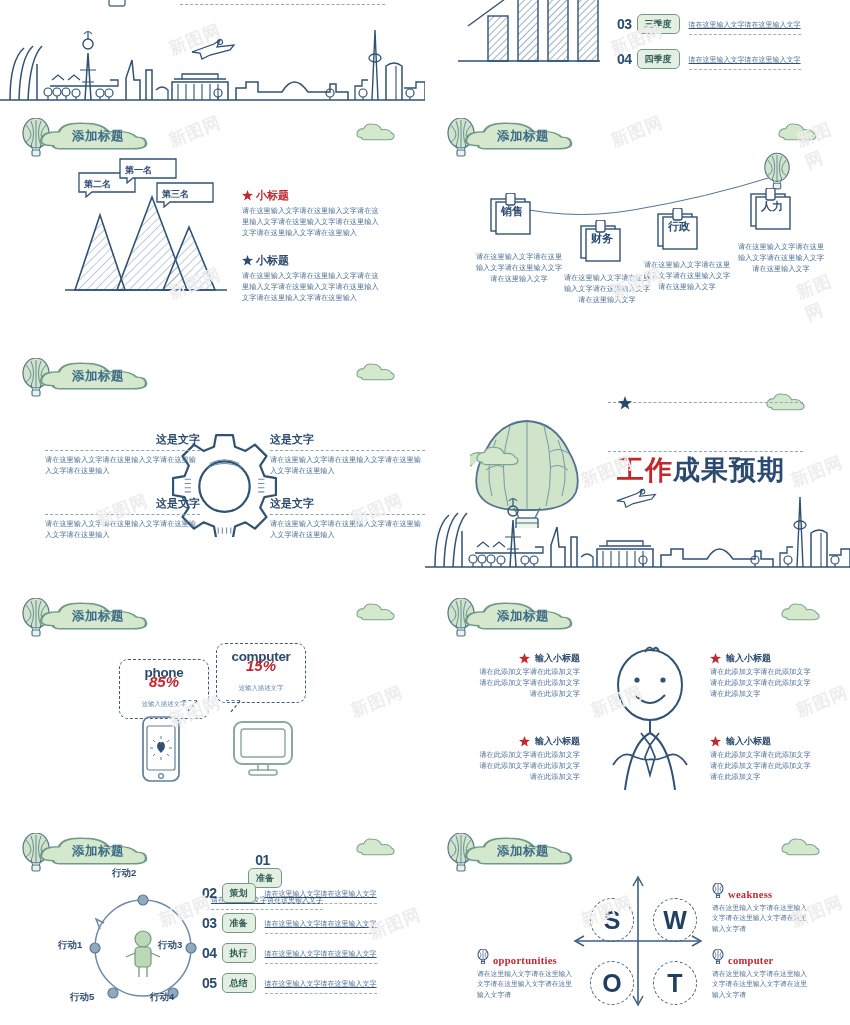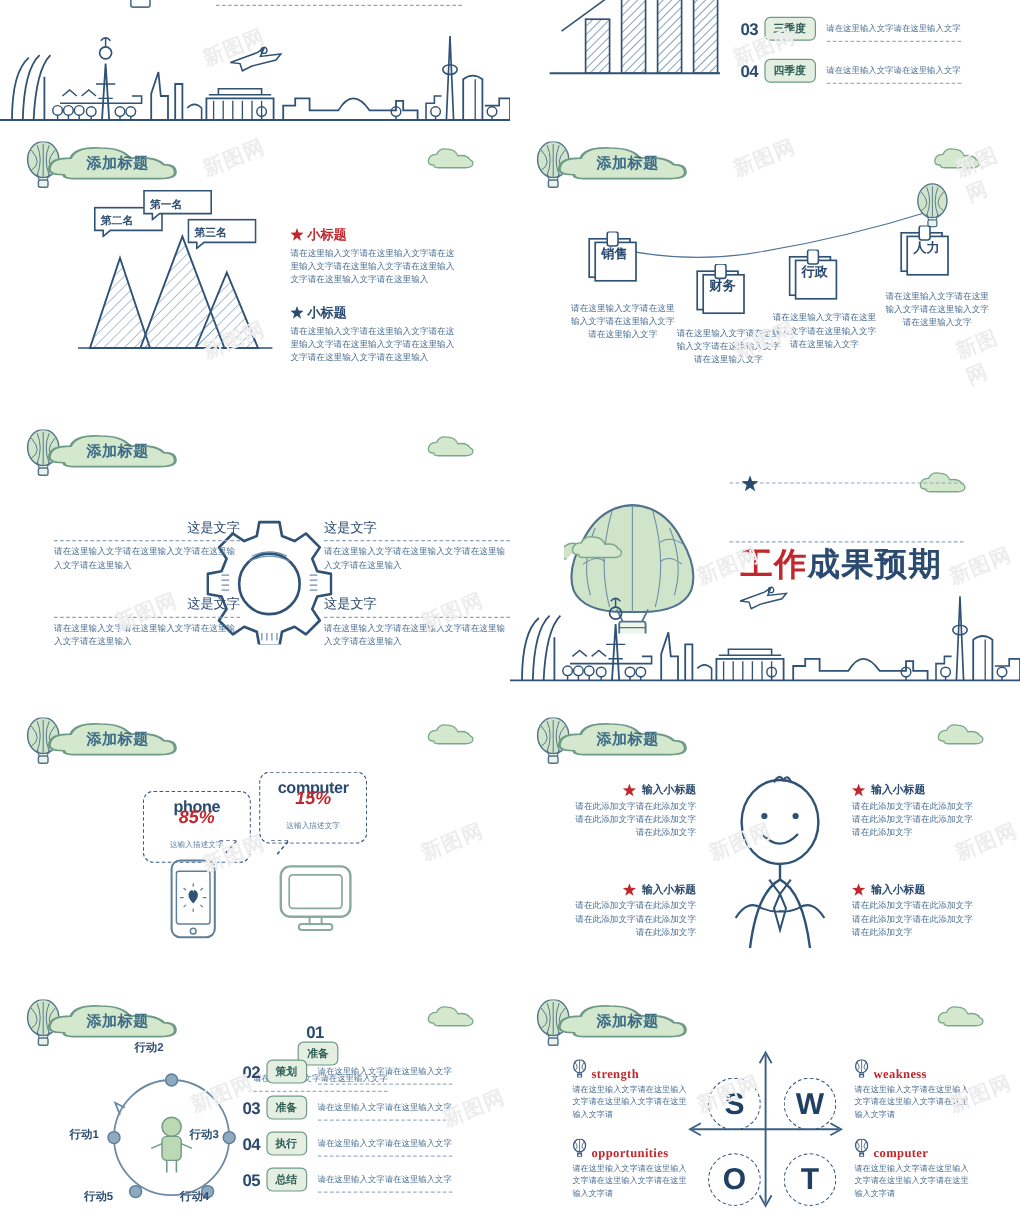--- a/index.html
+++ b/index.html
@@ -31,27 +31,27 @@
   .star{display:inline-block;width:11px;height:11px;vertical-align:-1px;}
 
   
   .numrow{display:flex;align-items:center;}
   .numrow .num{font-size:14px;font-weight:bold;color:#2b4a6f;letter-spacing:-0.5px;}
   .chip{
     display:inline-block;border:1.3px solid #6f9a86;border-radius:5px;
     background:#e4efe2;color:#2e5d55;font-size:9px;font-weight:bold;
     padding:2.5px 7px;margin-left:5px;white-space:nowrap;
   }
-  .numrow .rtext{margin-left:9px;}
+  .numrow .rtext{margin-left:9px;text-decoration:underline;}
   .numrow .rtext .t{font-size:7px;color:#4a6e92;font-family:"Liberation Serif",serif;white-space:nowrap;}
   .numrow .rtext .u{margin-top:3px;border-top:1.3px dashed #9ab0c4;}
 
   
   .gblk{position:absolute;width:155px;}
-  .gblk .gh{font-size:11px;font-weight:normal;color:#2b4a6f;}
+  .gblk .gh{font-size:11px;font-weight:bold;color:#2b4a6f;}
   .gblk .gl{margin:3px 0 4px 0;border-top:1.6px dashed #8da5bb;}
   .gblk.right{text-align:left;}
   .gblk.left{text-align:right;}
   .gblk.left .body-cn{text-align:left;}
 
   
   .notecap{position:absolute;width:88px;text-align:center;}
 
   
   .bub{position:absolute;width:88px;height:58px;border:1.4px dashed #3d5c80;border-radius:9px;}
@@ -646,29 +646,20 @@
       <path d="M60 13 L65 4 L70 13" fill="none" stroke="#3a5f82" stroke-width="1.5"></path>
       <path d="M60 123 L65 132 L70 123" fill="none" stroke="#3a5f82" stroke-width="1.5"></path>
       <path d="M11 63 L2 68 L11 73" fill="none" stroke="#3a5f82" stroke-width="1.5"></path>
       <path d="M119 63 L128 68 L119 73" fill="none" stroke="#3a5f82" stroke-width="1.5"></path>
     </svg>
     <div class="swletter" style="left:165px;top:73px;">S</div>
     <div class="swletter" style="left:228px;top:73px;">W</div>
     <div class="swletter" style="left:165px;top:136px;">O</div>
     <div class="swletter" style="left:228px;top:136px;">T</div>
 
-    <div class="sw" style="left:52px;top:58px;">
-      <div class="h">
-        <svg width="12" height="15" viewBox="0 0 12 15">
-            <use href="#minibal-g"></use>
-          </svg>
-        <span class="hw">strength</span>
-      </div>
-      <div class="bd">请在这里输入文字请在这里输入文字请在这里输入文字请在这里输入文字请</div>
-    </div>
 
     <div class="sw" style="left:52px;top:124px;">
       <div class="h">
         <svg width="12" height="15" viewBox="0 0 12 15">
             <use href="#minibal-g"></use>
           </svg>
         <span class="hw">opportunities</span>
       </div>
       <div class="bd">请在这里输入文字请在这里输入文字请在这里输入文字请在这里输入文字请</div>
     </div>

